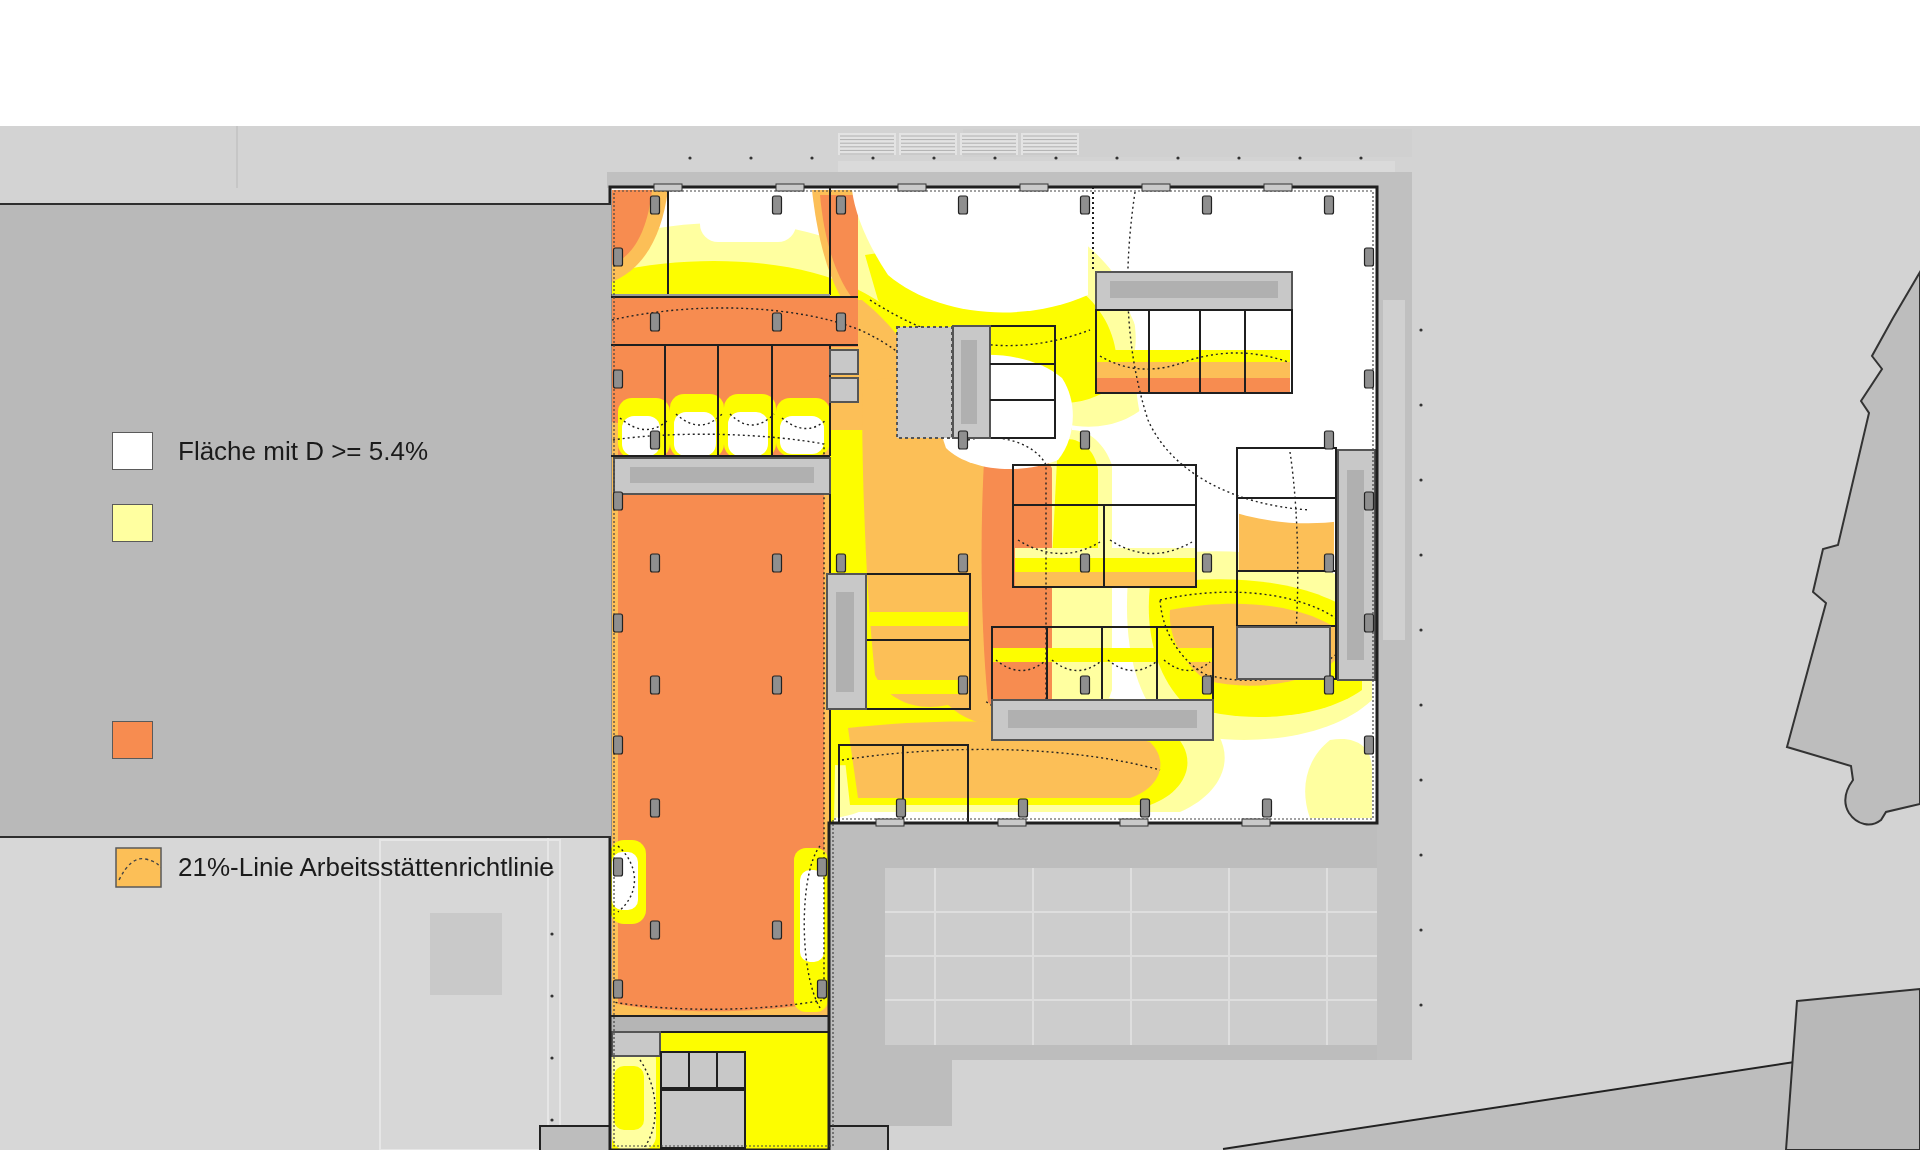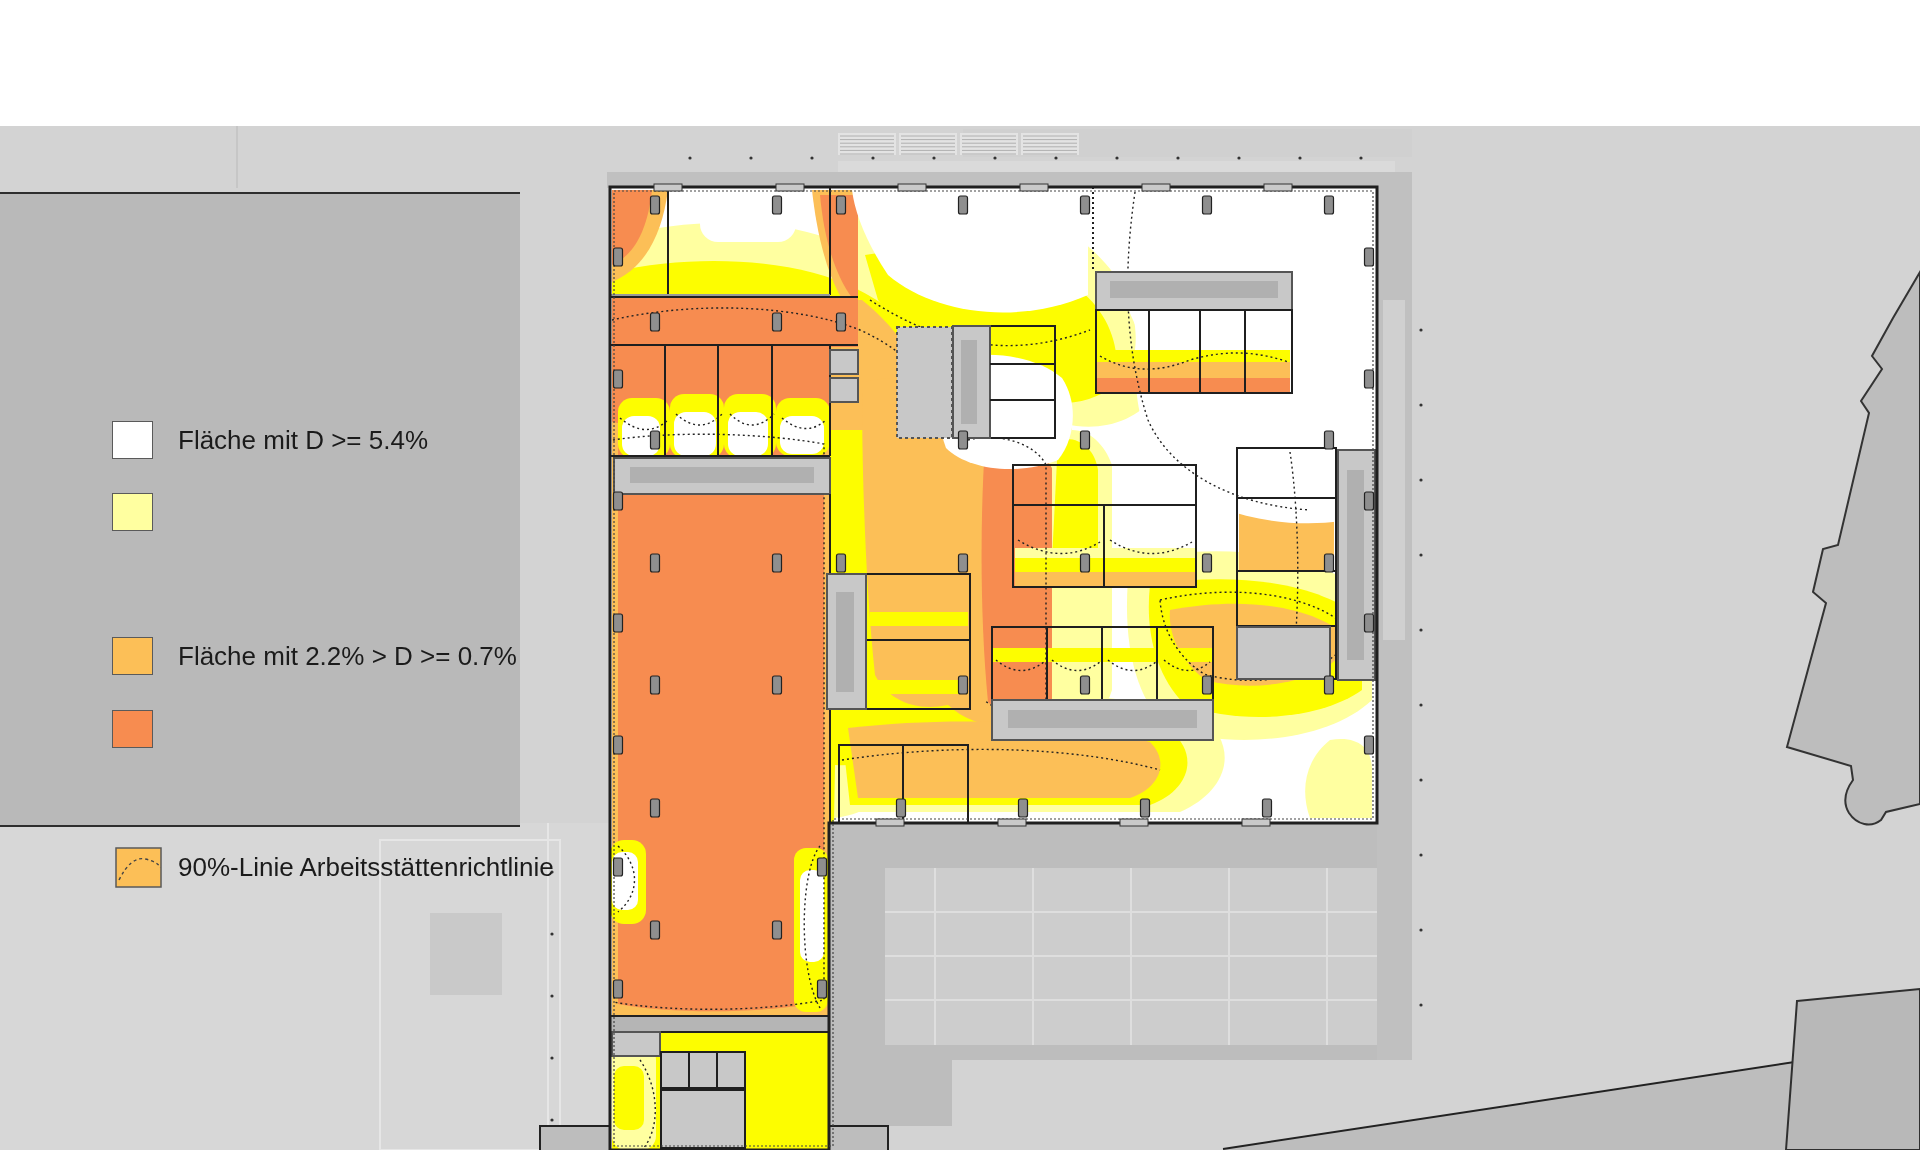--- a/index.html
+++ b/index.html
@@ -2,21 +2,21 @@
 <html style="--page-bg: #d3d3d3; --top-band: #ffffff; --legend-panel: #b9b9b9; --text: #1b1b1b; --d-white: #ffffff; --d-pale-yellow: #ffffa0; --d-yellow: #fdfd00; --d-light-orange: #fcbf57; --d-dark-orange: #f78c50; --wall: #1f1f1f; --core-gray: #c8c8c8; --core-inner: #b0b0b0; --walkway: #c0c0c0; --terrace: #bdbdbd; --paving: #cdcdcd; --context-fill: #bdbdbd; --context-line: #333333; --column-fill: #8f8f8f;"><head>
 <meta charset="utf-8">
 <style>
   html,body{margin:0;padding:0;background:#888;}
   #stage{position:relative;width:1920px;height:1150px;overflow:hidden;
          background:var(--page-bg,#d3d3d3);
          font-family:"Liberation Sans", sans-serif;}
   #top-band{position:absolute;left:0;top:0;width:1920px;height:126px;
             background:var(--top-band,#fff);}
   #plan-svg{position:absolute;left:0;top:0;}
-  #legend-panel{position:absolute;left:0;top:192px;width:520px;height:635px;
+  #legend-panel{position:absolute;left:0;top:203px;width:611px;height:635px;
                 background:var(--legend-panel,#b9b9b9);
                 border-top:2px solid #2e2e2e;border-bottom:2px solid #2e2e2e;
                 box-sizing:border-box;}
   .legend-row{position:absolute;left:0;width:611px;height:38px;}
   .legend-swatch{position:absolute;left:112px;top:0;width:41px;height:38px;
                  border:1.5px solid #5a5a5a;box-sizing:border-box;}
   .legend-label{position:absolute;left:178px;top:0;height:38px;line-height:38px;
                 font-size:26px;color:var(--text,#1b1b1b);white-space:nowrap;}
   #legend-note{position:absolute;left:0;top:847px;width:700px;height:41px;}
   #legend-note .note-swatch{position:absolute;left:115px;top:0;width:47px;height:41px;}
@@ -389,30 +389,26 @@
   </svg>
 
   <div id="legend-panel">
     <div class="legend-row" style="top:227px">
       <span class="legend-swatch" style="background: rgb(255, 255, 255);"></span>
       <span class="legend-label">Fläche mit D &gt;= 5.4%</span>
     </div>
     <div class="legend-row" style="top:299px">
       <span class="legend-swatch" style="background: rgb(255, 255, 160);"></span>
     </div>
-    <div class="legend-row" style="top:443px">
-      <span class="legend-swatch" style="background: rgb(252, 191, 87);"></span>
-      <span class="legend-label">Fläche mit 2.2% &gt; D &gt;= 0.7%</span>
-    </div>
     <div class="legend-row" style="top:516px">
       <span class="legend-swatch" style="background: rgb(247, 140, 80);"></span>
     </div>
   </div>
 
   <div id="legend-note">
     <svg class="note-swatch" width="47" height="41" viewBox="0 0 47 41">
       <rect x="1" y="1" width="45" height="39" stroke="#5a5a5a" stroke-width="1.5" fill="#fcbf57"></rect>
       <path d="M4,33 Q16,9 30,12 T45,21" fill="none" stroke="#444" stroke-width="1.4" stroke-dasharray="3 3"></path>
     </svg>
-    <span class="legend-label">90%-Linie Arbeitsstättenrichtlinie</span>
+    <span class="legend-label">21%-Linie Arbeitsstättenrichtlinie</span>
   </div>
 
 </div>
 
 </body></html>

